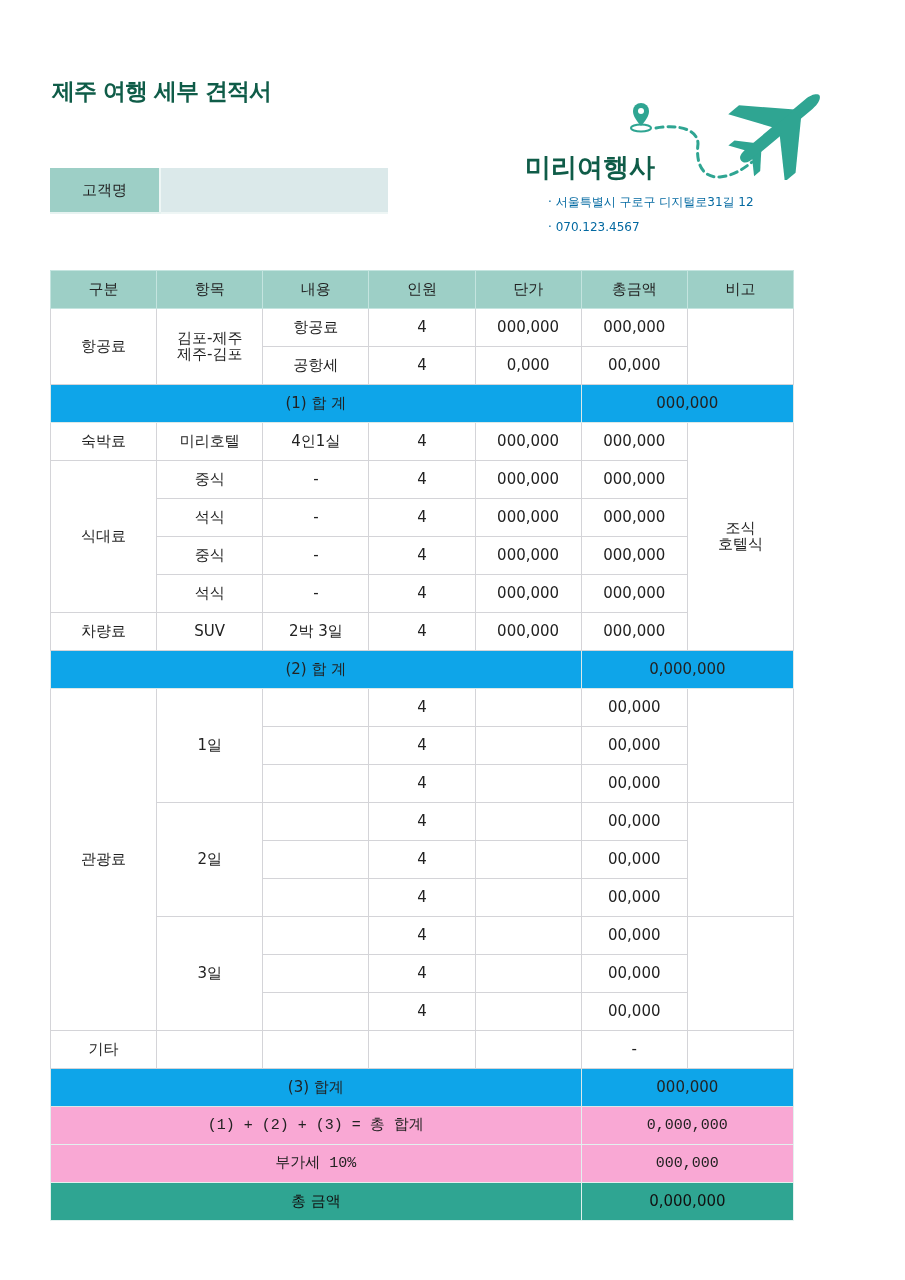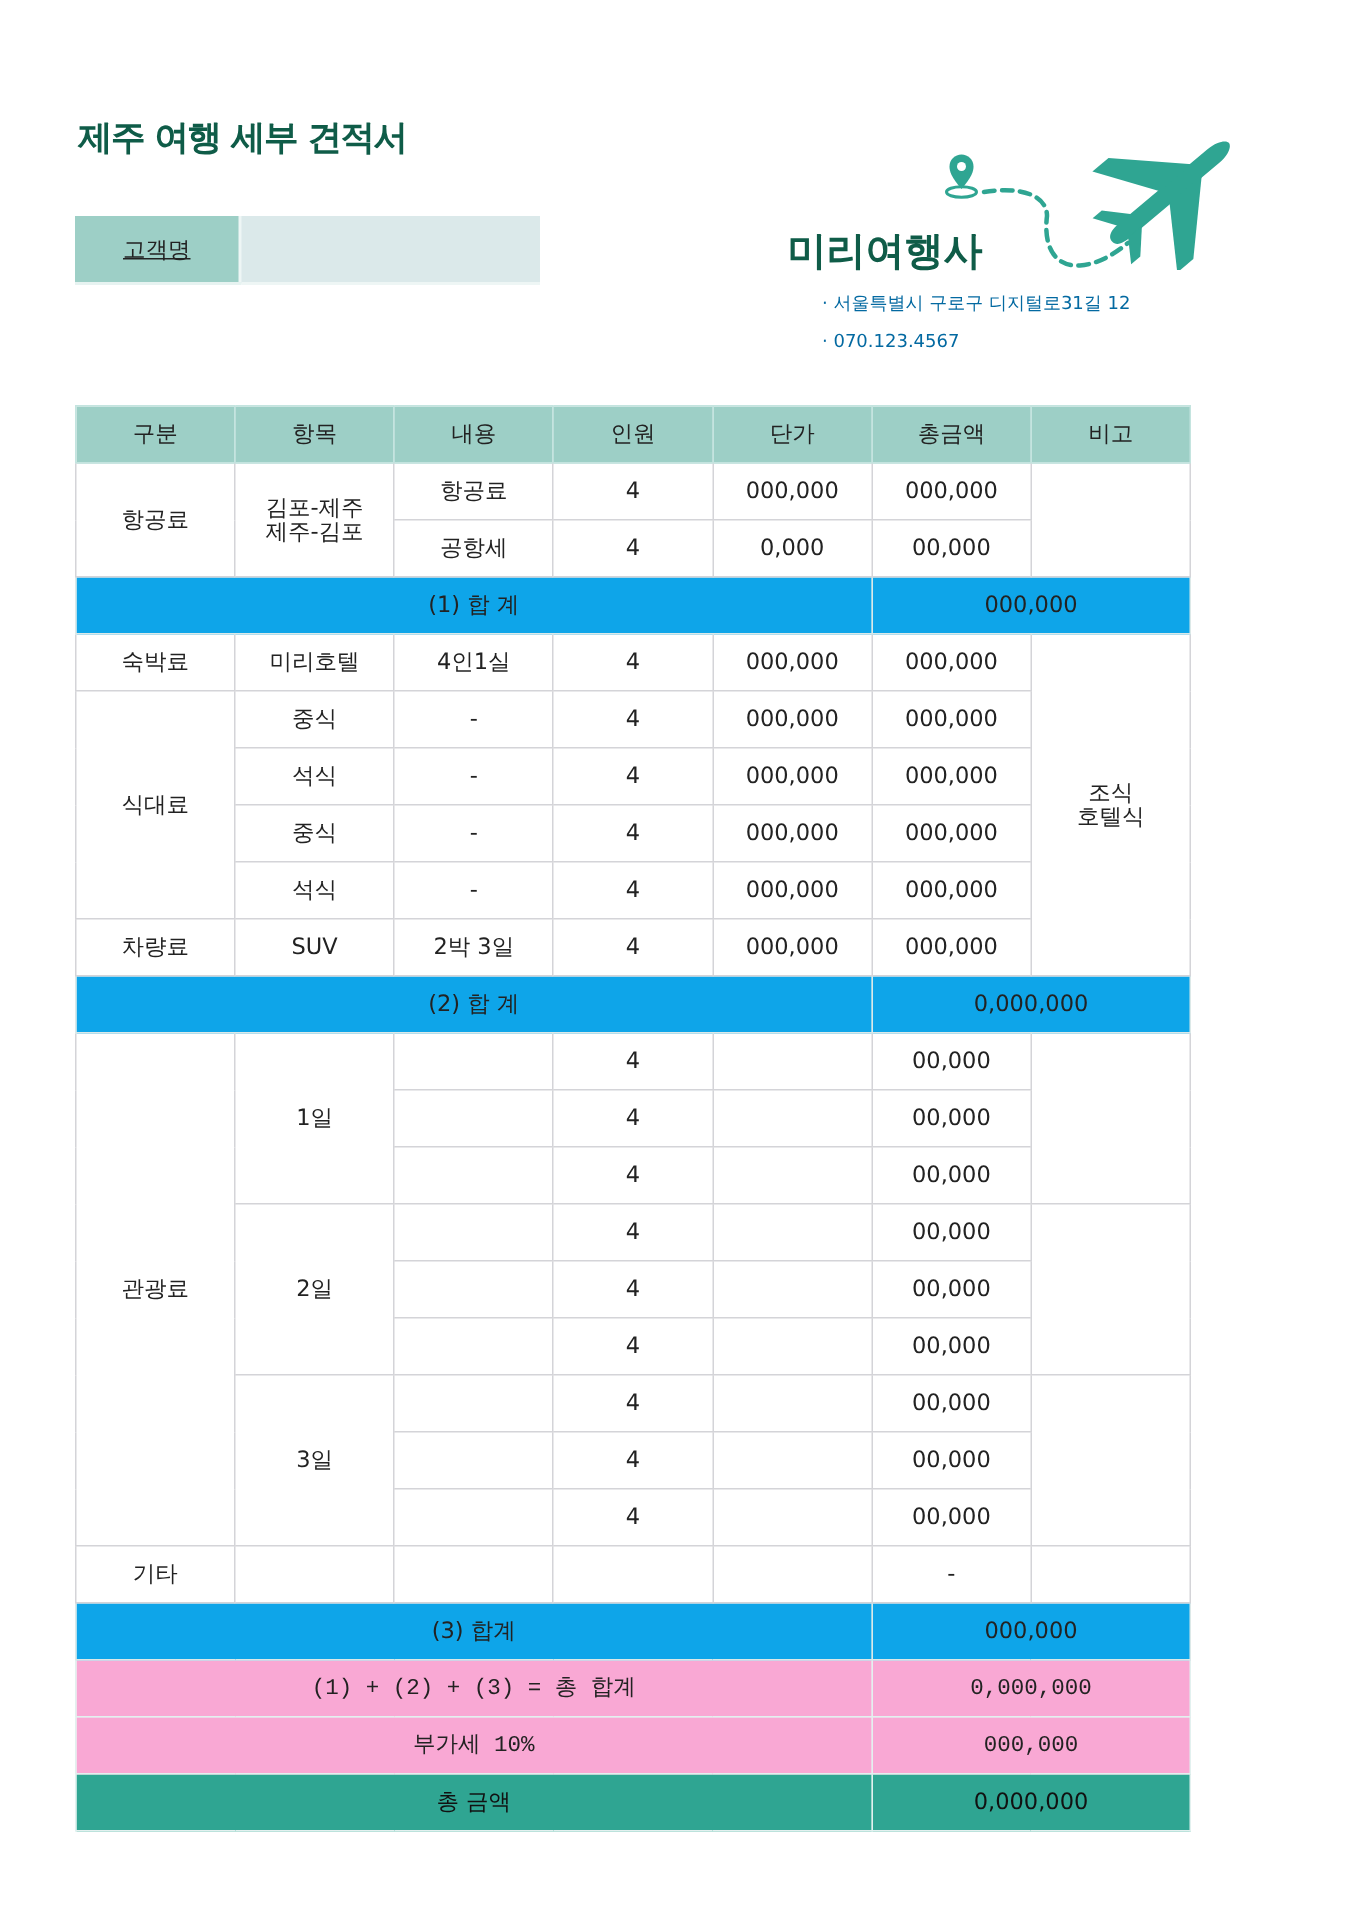--- a/index.html
+++ b/index.html
@@ -1,18 +1,18 @@
 <!DOCTYPE html>
 <html><head>
 <meta charset="utf-8">
 <style>
   html,body{margin:0;padding:0;background:#fff;}
   body{width:905px;height:1280px;position:relative;font-family:"DejaVu Sans","Liberation Sans",sans-serif;color:#222;overflow:hidden;}
   .title{position:absolute;left:52px;top:76px;font-size:23px;font-weight:bold;color:#0f5c48;letter-spacing:-1px;margin:0;}
-  .info{position:absolute;left:50px;top:144px;width:310px;border-collapse:collapse;text-decoration:underline;}
+  .info{position:absolute;left:50px;top:168px;width:338px;border-collapse:collapse;}
   .info td{height:42px;font-size:15px;}
   .info .lab{width:107px;background:#9dcfc6;text-align:center;color:#222;border-bottom:2px solid #e7f3f1;}
   .info .val{background:#dbe9ea;border-left:2px solid #eef6f5;border-bottom:2px solid #eef6f5;}
   .company{position:absolute;left:525px;top:150px;font-size:26px;font-weight:bold;color:#0f5c48;}
   .addr{position:absolute;left:548px;font-size:12px;color:#0369a1;}
   .deco{position:absolute;left:620px;top:80px;width:200px;height:100px;}
   table.main{position:absolute;left:50px;top:270px;width:744px;border-collapse:collapse;table-layout:fixed;}
   table.main th,table.main td{border:1px solid #d4d4d8;height:37px;padding:0;text-align:center;font-size:15px;font-weight:normal;line-height:1.05;}
   table.main th{background:#9dcfc6;border-color:#c4e4df;color:#222;}
   tr.sub td{background:#0ea5e9;border-color:#dce9e8;}

